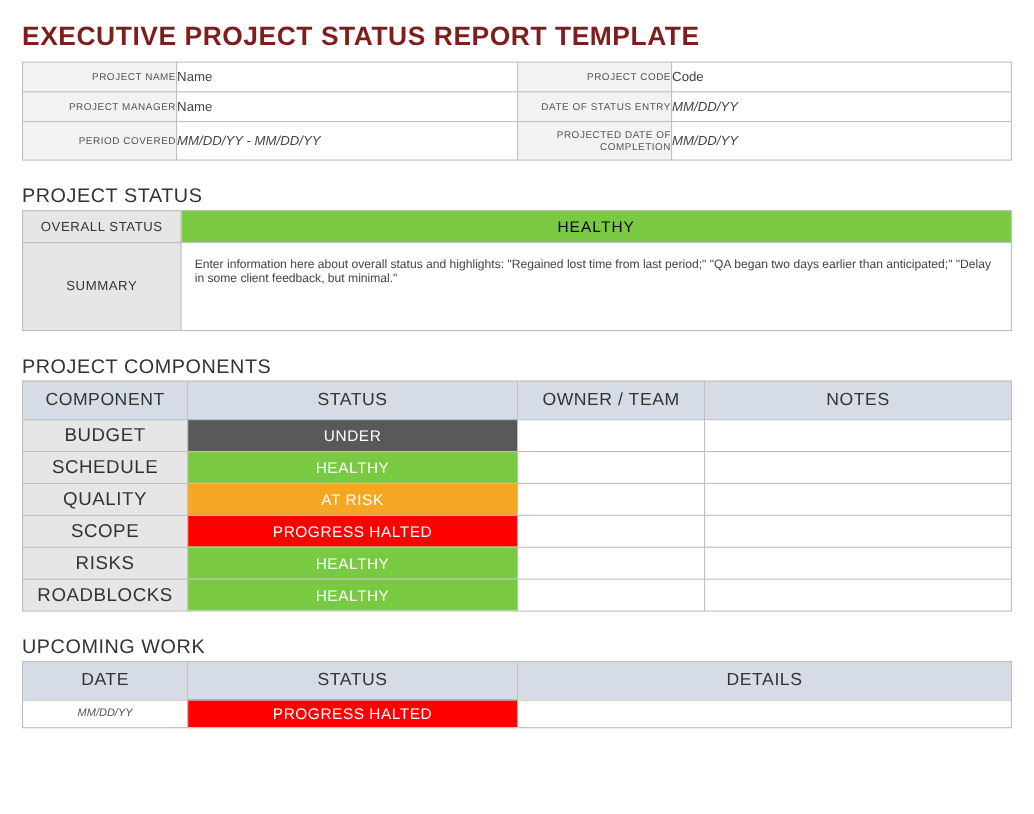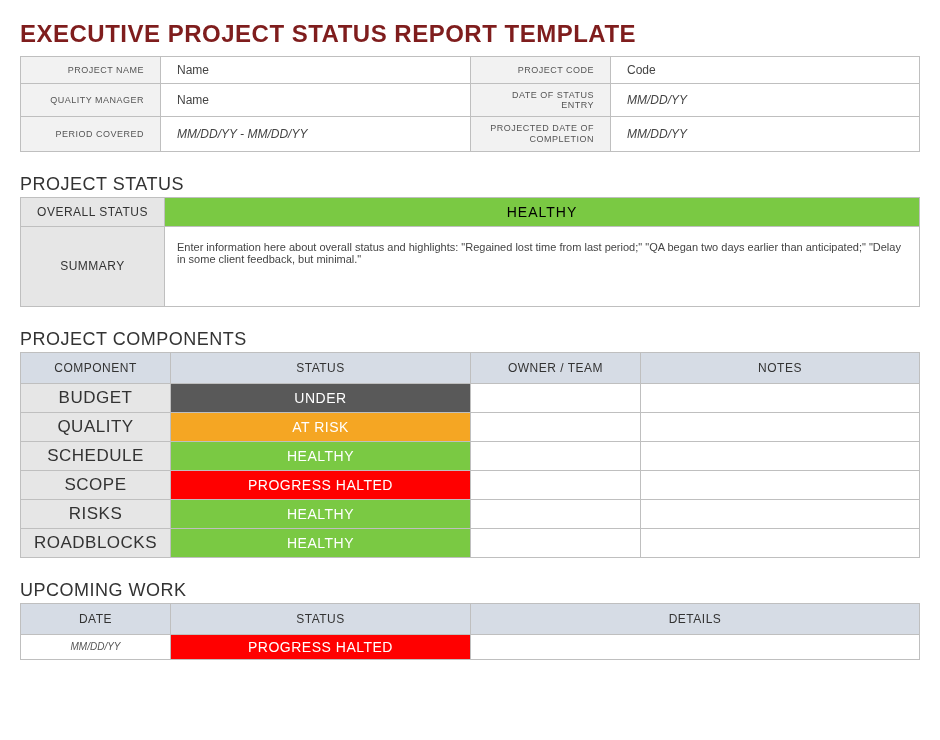--- a/index.html
+++ b/index.html
@@ -25,21 +25,21 @@
     letter-spacing: 0.5px;
     margin: 22px 0 2px 0;
     color: #333;
   }
   table {
     border-collapse: collapse;
     width: 100%;
   }
   td, th {
     border: 1px solid #bfbfbf;
-    padding: 6px 16px;
+    padding: 6px 0;
     vertical-align: middle;
   }
   
   .meta td.label {
     background: #f2f2f2;
     text-align: right;
     font-size: 9px;
     letter-spacing: 0.5px;
     color: #555;
     width: 140px;
@@ -57,21 +57,21 @@
     letter-spacing: 0.5px;
     width: 144px;
   }
   .status-healthy { background: #7ac943; color: #000; text-align: center; font-size: 14px; letter-spacing: 1px; }
   .summary-cell { font-size: 11px; color: #444; padding: 14px 12px; height: 80px; vertical-align: top; }
   
   .components th, .upcoming th {
     background: #d6dce5;
     font-weight: normal;
     text-align: center;
-    font-size: 12px;
+    font-size: 16px;
     letter-spacing: 0.5px;
     padding: 8px;
   }
   .components td.rowlabel {
     background: #e6e6e6;
     text-align: center;
     font-size: 17px;
     letter-spacing: 0.5px;
     width: 150px;
     padding: 4px;
@@ -106,21 +106,21 @@
 
 <table class="meta">
   <tbody>
       <tr>
     <td class="label">PROJECT NAME</td>
     <td class="value" style="width:310px">Name</td>
     <td class="label">PROJECT CODE</td>
     <td class="value">Code</td>
   </tr>
   <tr>
-    <td class="label">QUALITY MANAGER</td>
+    <td class="label">PROJECT MANAGER</td>
     <td class="value">Name</td>
     <td class="label">DATE OF STATUS ENTRY</td>
     <td class="value italic">MM/DD/YY</td>
   </tr>
   <tr>
     <td class="label">PERIOD COVERED</td>
     <td class="value italic">MM/DD/YY - MM/DD/YY</td>
     <td class="label" style="line-height:1.2">PROJECTED DATE OF COMPLETION</td>
     <td class="value italic">MM/DD/YY</td>
   </tr>
@@ -152,28 +152,28 @@
     </tr>
   </thead>
   <tbody id="components-body">
       <tr>
         <td class="rowlabel">BUDGET</td>
         <td class="status-cell st-under">UNDER</td>
         <td class="empty"></td>
         <td class="empty"></td>
       </tr>
       <tr>
+        <td class="rowlabel">SCHEDULE</td>
+        <td class="status-cell st-healthy">HEALTHY</td>
+        <td class="empty"></td>
+        <td class="empty"></td>
+      </tr>
+      <tr>
         <td class="rowlabel">QUALITY</td>
         <td class="status-cell st-atrisk">AT RISK</td>
-        <td class="empty"></td>
-        <td class="empty"></td>
-      </tr>
-      <tr>
-        <td class="rowlabel">SCHEDULE</td>
-        <td class="status-cell st-healthy">HEALTHY</td>
         <td class="empty"></td>
         <td class="empty"></td>
       </tr>
       <tr>
         <td class="rowlabel">SCOPE</td>
         <td class="status-cell st-halted">PROGRESS HALTED</td>
         <td class="empty"></td>
         <td class="empty"></td>
       </tr>
       <tr>

